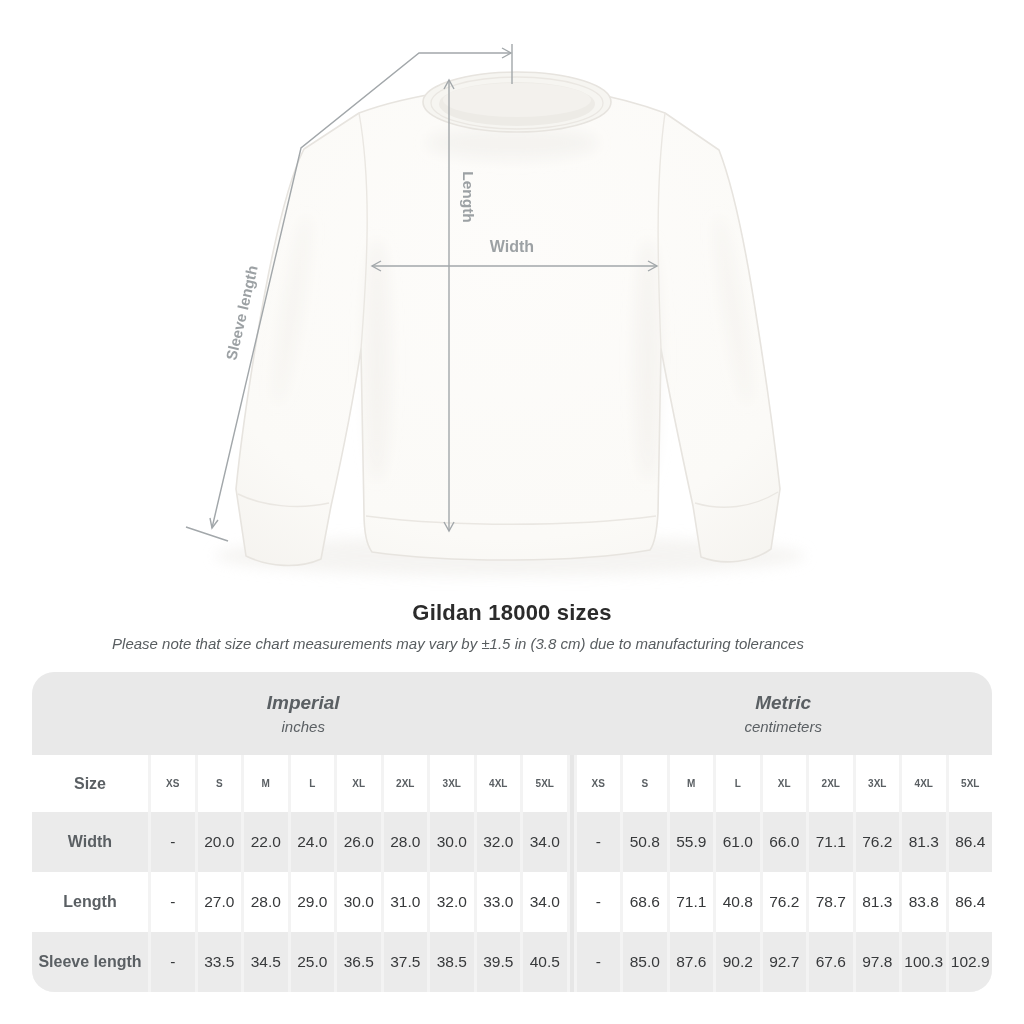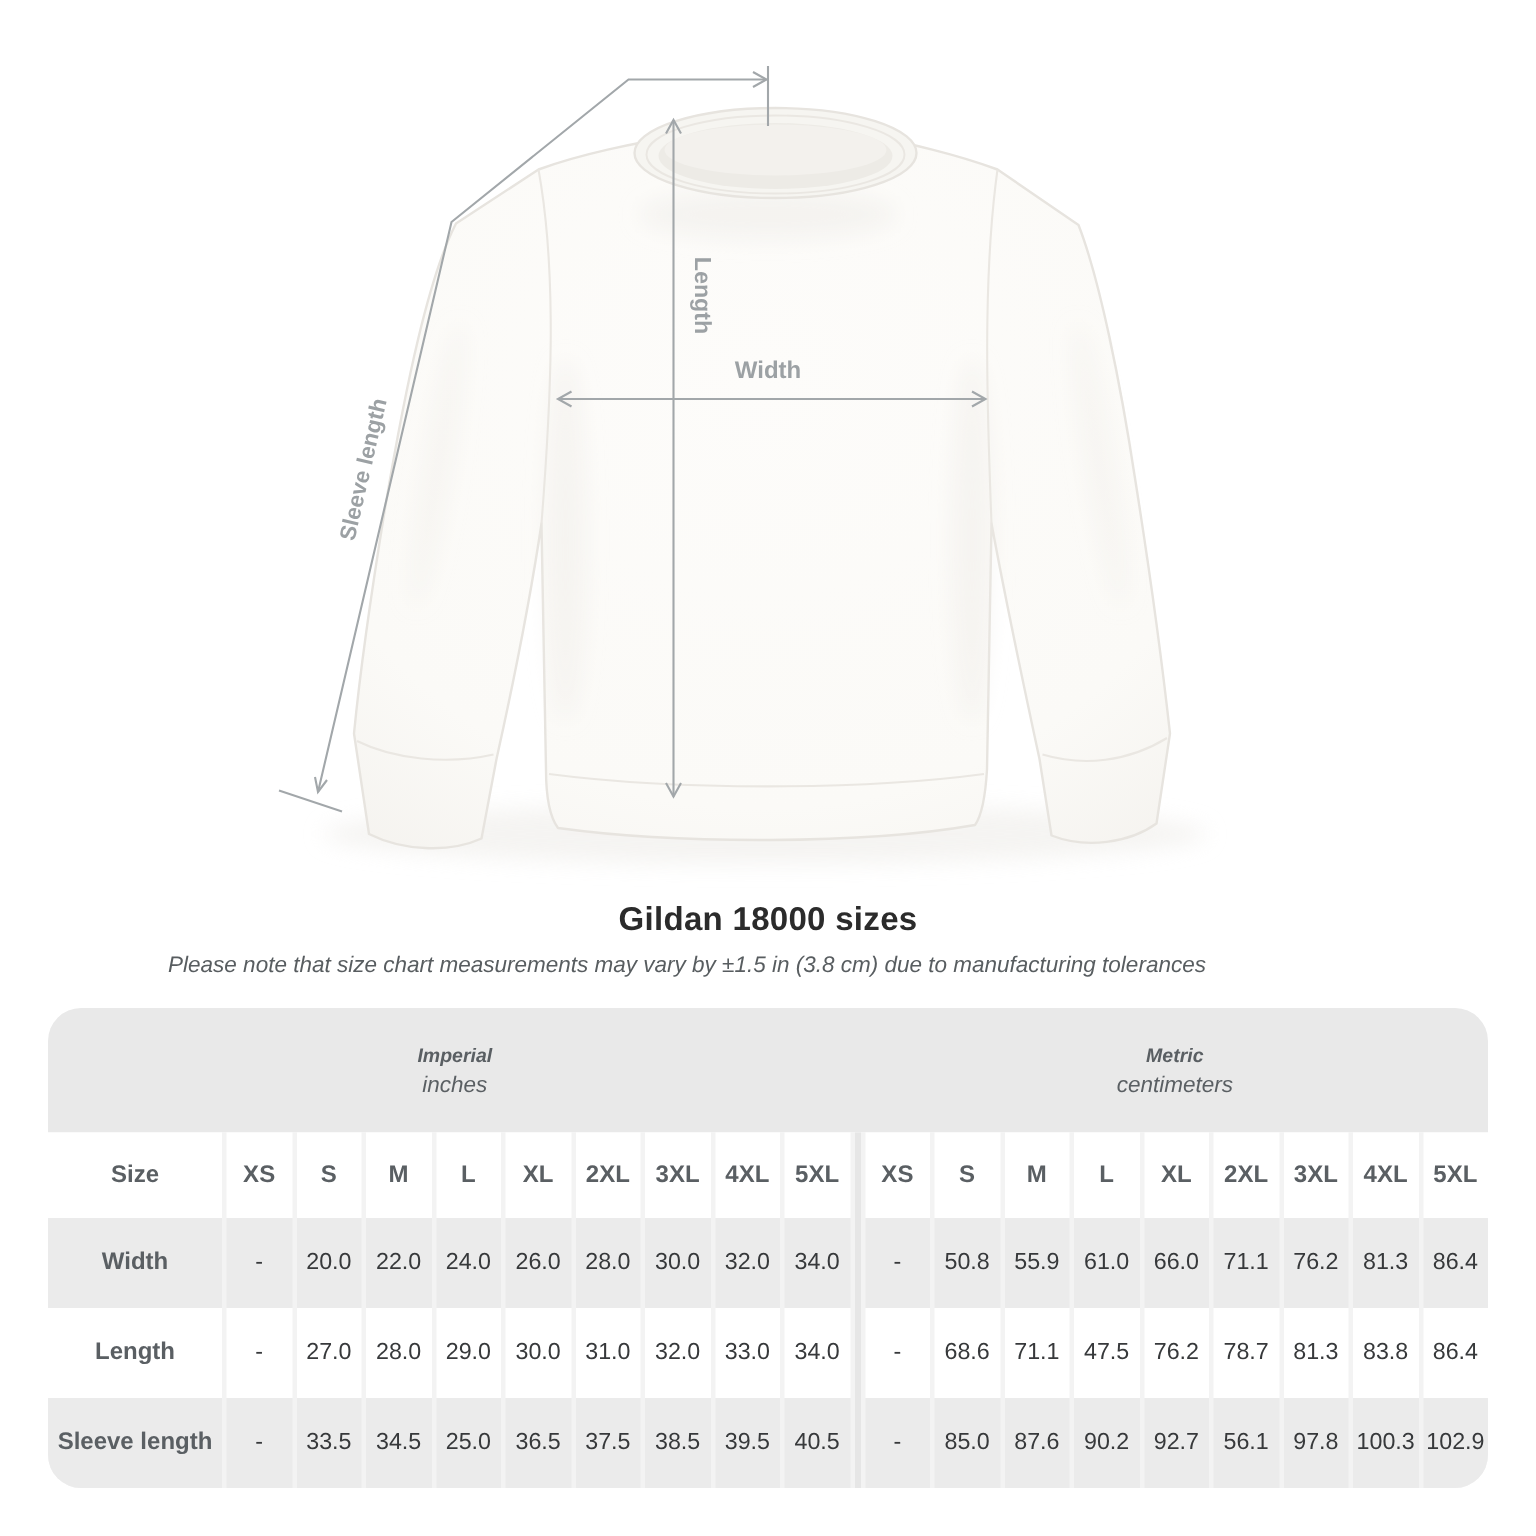--- a/index.html
+++ b/index.html
@@ -17,33 +17,33 @@
   .page-note{
     position:absolute;top:635px;left:0;width:916px;text-align:center;
     font-size:15px;font-style:italic;color:var(--note-color);
   }
   .table-wrap{
     position:absolute;top:672px;left:32px;width:960px;border-radius:22px;overflow:hidden;
   }
   .unit-band{height:83px;background:var(--band);display:flex;}
   .unit{display:flex;flex-direction:column;align-items:center;justify-content:center;}
   .unit.left{width:56.5%;} .unit.right{width:43.5%;}
-  .unit-name{font-size:13px;font-weight:bold;font-style:italic;color:var(--text-head);}
+  .unit-name{font-size:19px;font-weight:bold;font-style:italic;color:var(--text-head);}
   .unit-sub{font-size:15px;font-style:italic;color:var(--text-head);margin-top:4px;text-align:center;}
   .trow{
     display:grid;grid-template-columns:116px repeat(9,1fr) 4px repeat(9,1fr);
     column-gap:3px;background:var(--gap);
   }
   .trow.thead{height:57px;}
   .trow.data{height:60px;}
   .cell{background:#ffffff;display:flex;align-items:center;justify-content:center;
         font-size:15.5px;color:var(--text-value);}
   .trow.alt .cell{background:var(--row-alt);}
   .cell.divider{background:var(--divider) !important;}
-  .cell.size-h{font-weight:bold;font-size:16px;color:var(--text-head);}
+  .cell.size-h{font-weight:bold;font-size:10px;color:var(--text-head);}
   .cell.label{font-weight:bold;font-size:16px;color:var(--text-head);}
 </style>
 </head>
 <body style="--band: #e9e9e9; --row-alt: #ebebeb; --gap: #f3f3f3; --divider: #e6e6e6; --text-head: #5a5f63; --text-value: #37393b; --title-color: #2b2b2b; --note-color: #585d60;">
 
 <svg class="diagram" viewBox="0 0 1024 600" xmlns="http://www.w3.org/2000/svg">
   <defs>
     <radialGradient id="shirtGrad" cx="50%" cy="35%" r="85%">
       <stop offset="0%" stop-color="#fdfcfa"></stop>
       <stop offset="70%" stop-color="#fbfaf7"></stop>
@@ -199,21 +199,21 @@
       <div class="cell value">29.0</div>
       <div class="cell value">30.0</div>
       <div class="cell value">31.0</div>
       <div class="cell value">32.0</div>
       <div class="cell value">33.0</div>
       <div class="cell value">34.0</div>
       <div class="cell divider"></div>
       <div class="cell value">-</div>
       <div class="cell value">68.6</div>
       <div class="cell value">71.1</div>
-      <div class="cell value">47.5</div>
+      <div class="cell value">40.8</div>
       <div class="cell value">76.2</div>
       <div class="cell value">78.7</div>
       <div class="cell value">81.3</div>
       <div class="cell value">83.8</div>
       <div class="cell value">86.4</div>
     </div>
   <div class="trow data alt" id="row-2">
       <div class="cell label">Sleeve length</div>
       <div class="cell value">-</div>
       <div class="cell value">33.5</div>
@@ -223,18 +223,18 @@
       <div class="cell value">37.5</div>
       <div class="cell value">38.5</div>
       <div class="cell value">39.5</div>
       <div class="cell value">40.5</div>
       <div class="cell divider"></div>
       <div class="cell value">-</div>
       <div class="cell value">85.0</div>
       <div class="cell value">87.6</div>
       <div class="cell value">90.2</div>
       <div class="cell value">92.7</div>
-      <div class="cell value">56.1</div>
+      <div class="cell value">67.6</div>
       <div class="cell value">97.8</div>
       <div class="cell value">100.3</div>
       <div class="cell value">102.9</div>
     </div>
 </div>
 
 </body></html>

